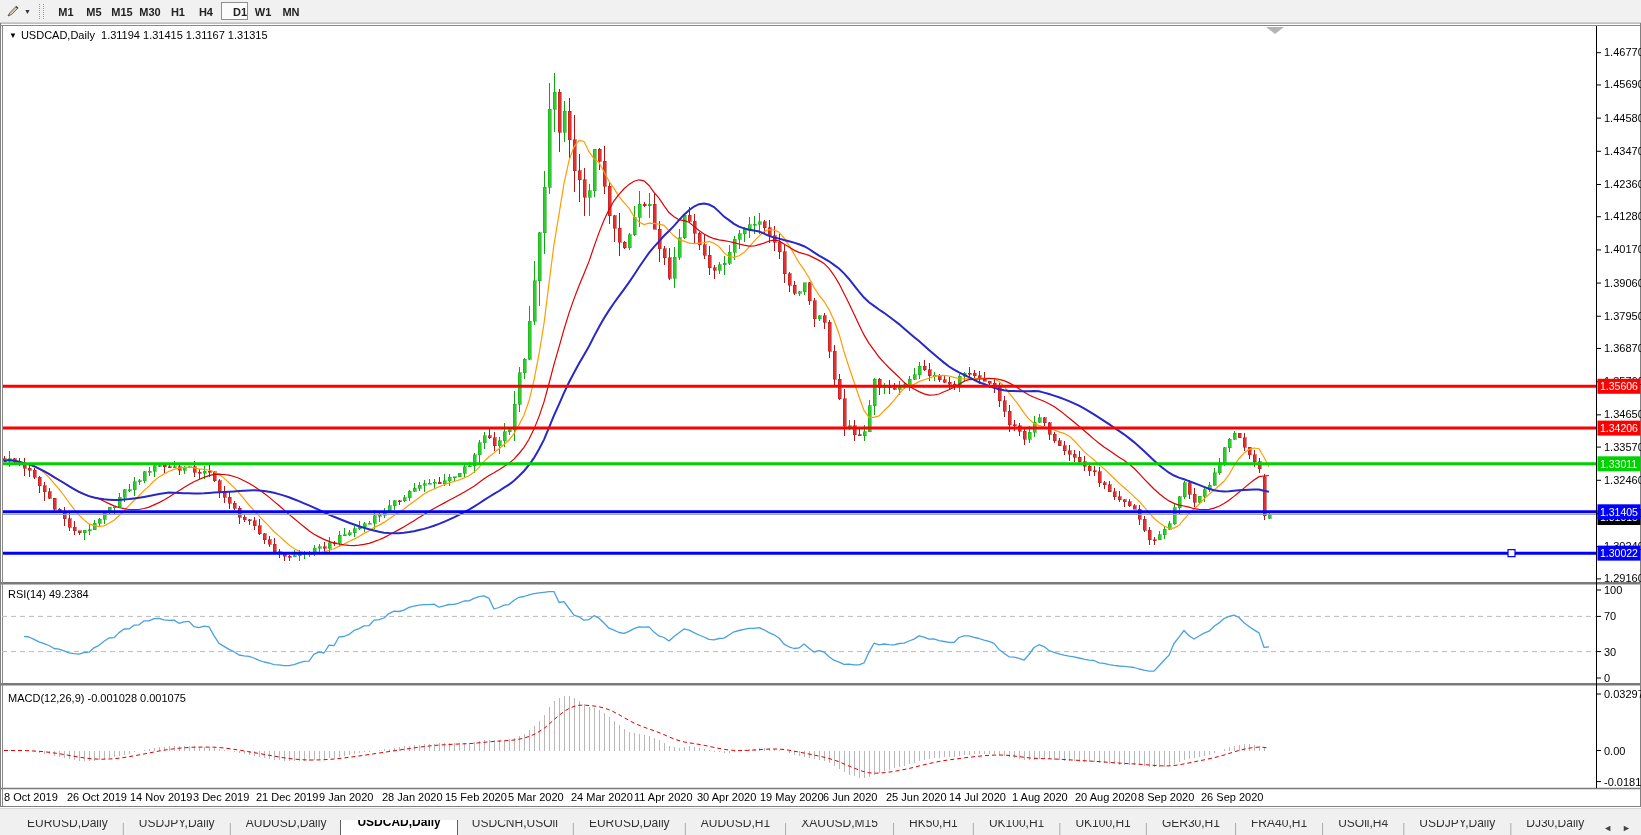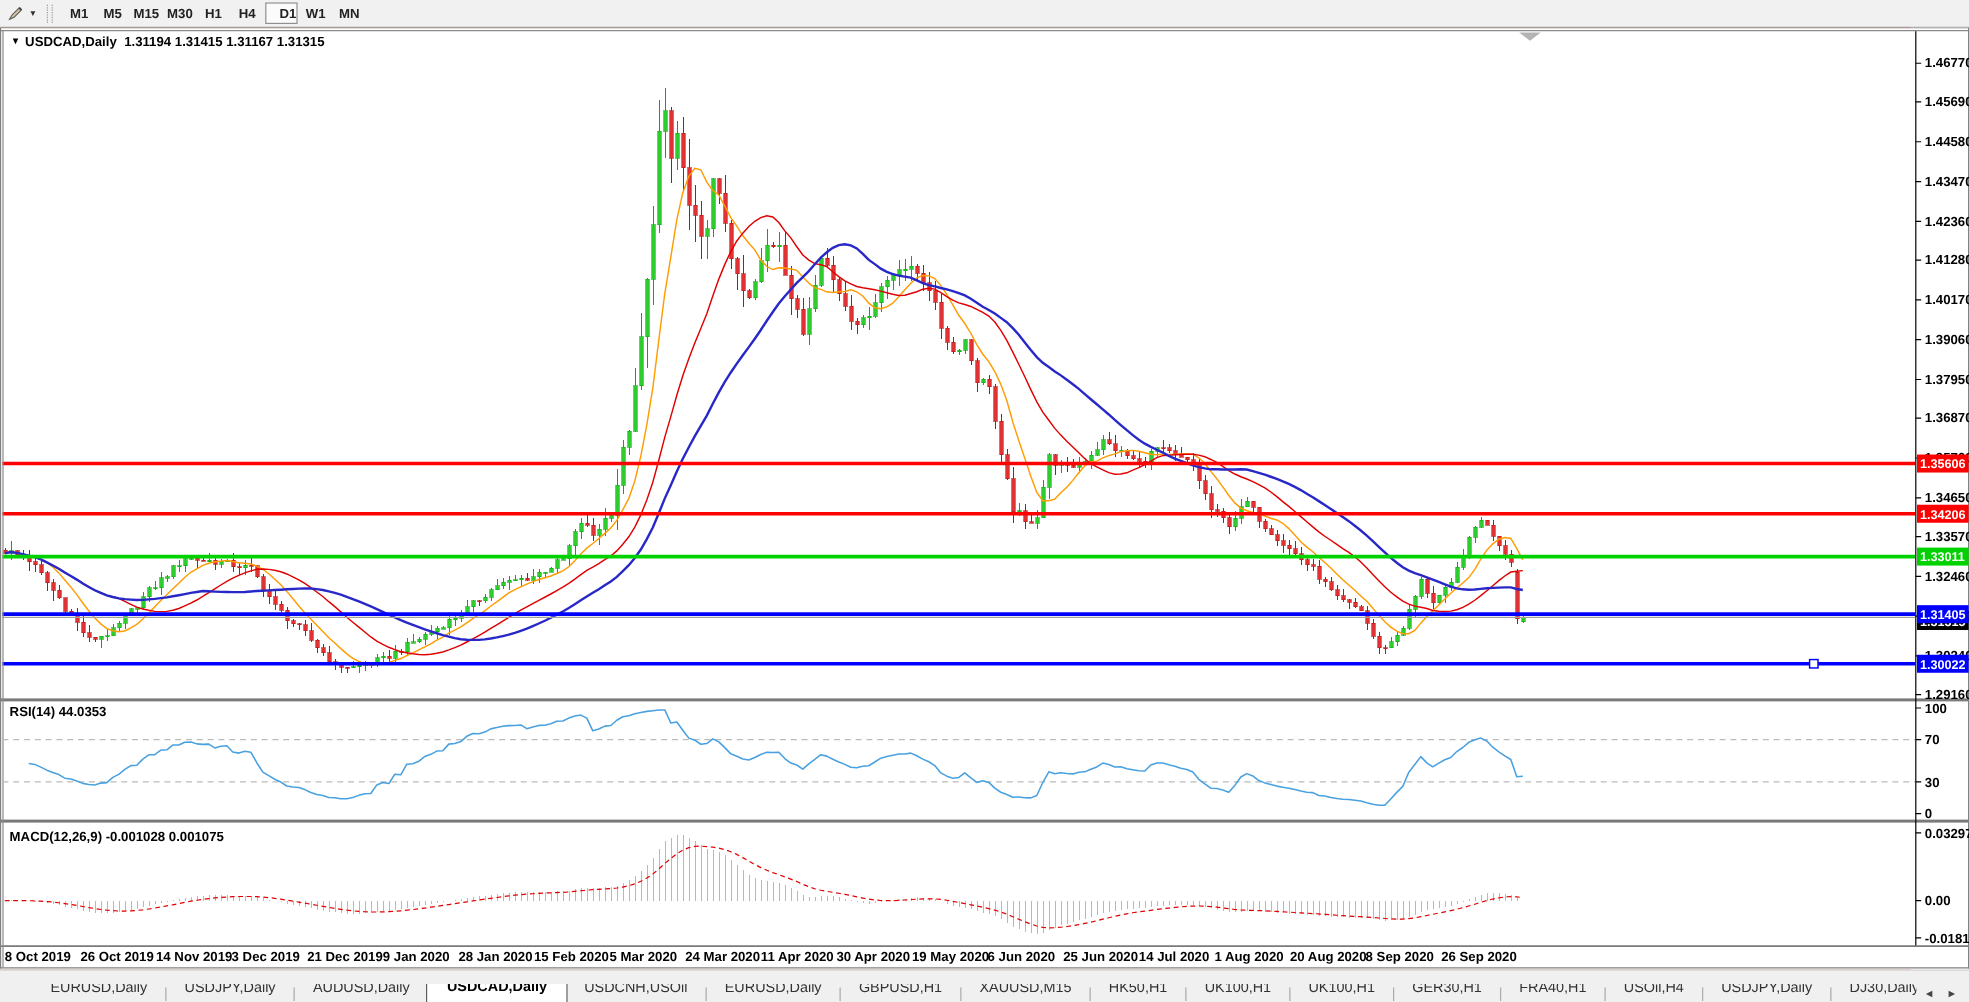--- a/index.html
+++ b/index.html
@@ -19,36 +19,36 @@
   .tool-caret{font-size:7px;color:#333;padding:0 4px 0 1px;}
   .grip{width:3px;height:15px;border-left:1px dotted #9a9a9a;border-right:1px dotted #9a9a9a;margin:0 8px 0 4px;}
   .tfbtn{
     min-width:26px;height:18px;line-height:18px;text-align:center;
     font-size:11px;color:#222;margin:0 1px;border:1px solid transparent;box-sizing:border-box;
     cursor:default;user-select:none;
   }
   .tfbtn.active{background:#fbfbfb;border:1px solid #8f8f8f;padding-left:11px;}
   
   .chart-window{
-    position:absolute;left:0;top:23px;width:1592px;height:785px;background:#c2410c;font-weight:bold;
+    position:absolute;left:0;top:23px;width:1592px;height:785px;background:#f9a8d4;
   }
   .chart-title{
     position:absolute;left:9px;top:6px;font-size:11px;color:#000;white-space:nowrap;z-index:5;
   }
   .chart-title .tri{font-size:8px;vertical-align:1px;margin-right:4px;}
   .pane-label{
     position:absolute;left:8px;font-size:11px;color:#000;white-space:nowrap;z-index:5;
   }
   
   .tabbar{
     position:absolute;left:0;top:808px;width:1641px;height:27px;background:#f0f0f0;
     display:flex;align-items:flex-end;font-size:12px;color:#333;box-sizing:border-box;
     border-top:1px solid #d8d8d8;
   }
-  .tabstrip{display:flex;align-items:flex-end;height:15px;padding-left:28px;overflow:hidden;flex:1;}
+  .tabstrip{display:flex;align-items:flex-end;height:15px;padding-left:13px;overflow:hidden;flex:1;}
   .tab{
     padding:4px 14px 5px 14px;white-space:nowrap;cursor:default;user-select:none;
   }
   .tab.active{
     background:#fff;border:1px solid #5f5f5f;border-bottom:none;
     font-weight:bold;color:#000;padding:4px 16px 6px 16px;
   }
   .tabsep{color:#aaa;padding:0;align-self:center;}
   .tabarrows{display:flex;align-items:center;gap:10px;padding:0 10px 2px 6px;}
   .tabarrow{font-size:9px;color:#444;cursor:default;}
@@ -76,21 +76,21 @@
       <span class="tfbtn active">D1</span>
       <span class="tfbtn">W1</span>
       <span class="tfbtn">MN</span>
     </span>
 </div>
 
 <div class="chart-window">
   <div class="chart-title">
     <span class="tri">▼</span><span>USDCAD,Daily</span>&nbsp;&nbsp;<span>1.31194 1.31415 1.31167 1.31315</span>
   </div>
-  <div class="pane-label" style="top:565px;">RSI(14) 44.0353</div>
+  <div class="pane-label" style="top:565px;">RSI(14) 49.2384</div>
   <div class="pane-label" style="top:669px;">MACD(12,26,9) -0.001028 0.001075</div>
   <svg id="chart-svg" width="1641" height="785" viewBox="0 0 1641 785" xmlns="http://www.w3.org/2000/svg">
       <rect x="0" y="0" width="1641" height="785" fill="#ffffff"></rect>
       <g shape-rendering="crispEdges">
         <line x1="4.5" y1="433.4433745264389" x2="4.5" y2="438.48814485243395" stroke="#b01616" stroke-width="1"></line>
         <rect x="3" y="435.7000425531784" width="3" height="2.3903999999997154" fill="#e03232" stroke="#b01616" stroke-width="0.5"></rect>
         <line x1="9.5" y1="427.6983695150628" x2="9.5" y2="443.5723750145985" stroke="#0da80d" stroke-width="1"></line>
         <rect x="8" y="435.95383503597117" width="3" height="2.136607517206926" fill="#2ecc2e" stroke="#0da80d" stroke-width="0.5"></rect>
         <line x1="14.5" y1="435.10136410115393" x2="14.5" y2="441.6858723088551" stroke="#b01616" stroke-width="1"></line>
         <rect x="13" y="435.95383503597117" width="3" height="3.2283539924162596" fill="#e03232" stroke="#b01616" stroke-width="0.5"></rect>
@@ -980,21 +980,21 @@
       <span class="tab">EURUSD,Daily</span>
       <span class="tabsep">|</span>
       <span class="tab">USDJPY,Daily</span>
       <span class="tabsep">|</span>
       <span class="tab">AUDUSD,Daily</span>
       <span class="tab active">USDCAD,Daily</span>
       <span class="tab">USDCNH,USOil</span>
       <span class="tabsep">|</span>
       <span class="tab">EURUSD,Daily</span>
       <span class="tabsep">|</span>
-      <span class="tab">GBPUSD,H1</span>
+      <span class="tab">AUDUSD,H1</span>
       <span class="tabsep">|</span>
       <span class="tab">XAUUSD,M15</span>
       <span class="tabsep">|</span>
       <span class="tab">HK50,H1</span>
       <span class="tabsep">|</span>
       <span class="tab">UK100,H1</span>
       <span class="tabsep">|</span>
       <span class="tab">UK100,H1</span>
       <span class="tabsep">|</span>
       <span class="tab">GER30,H1</span>

